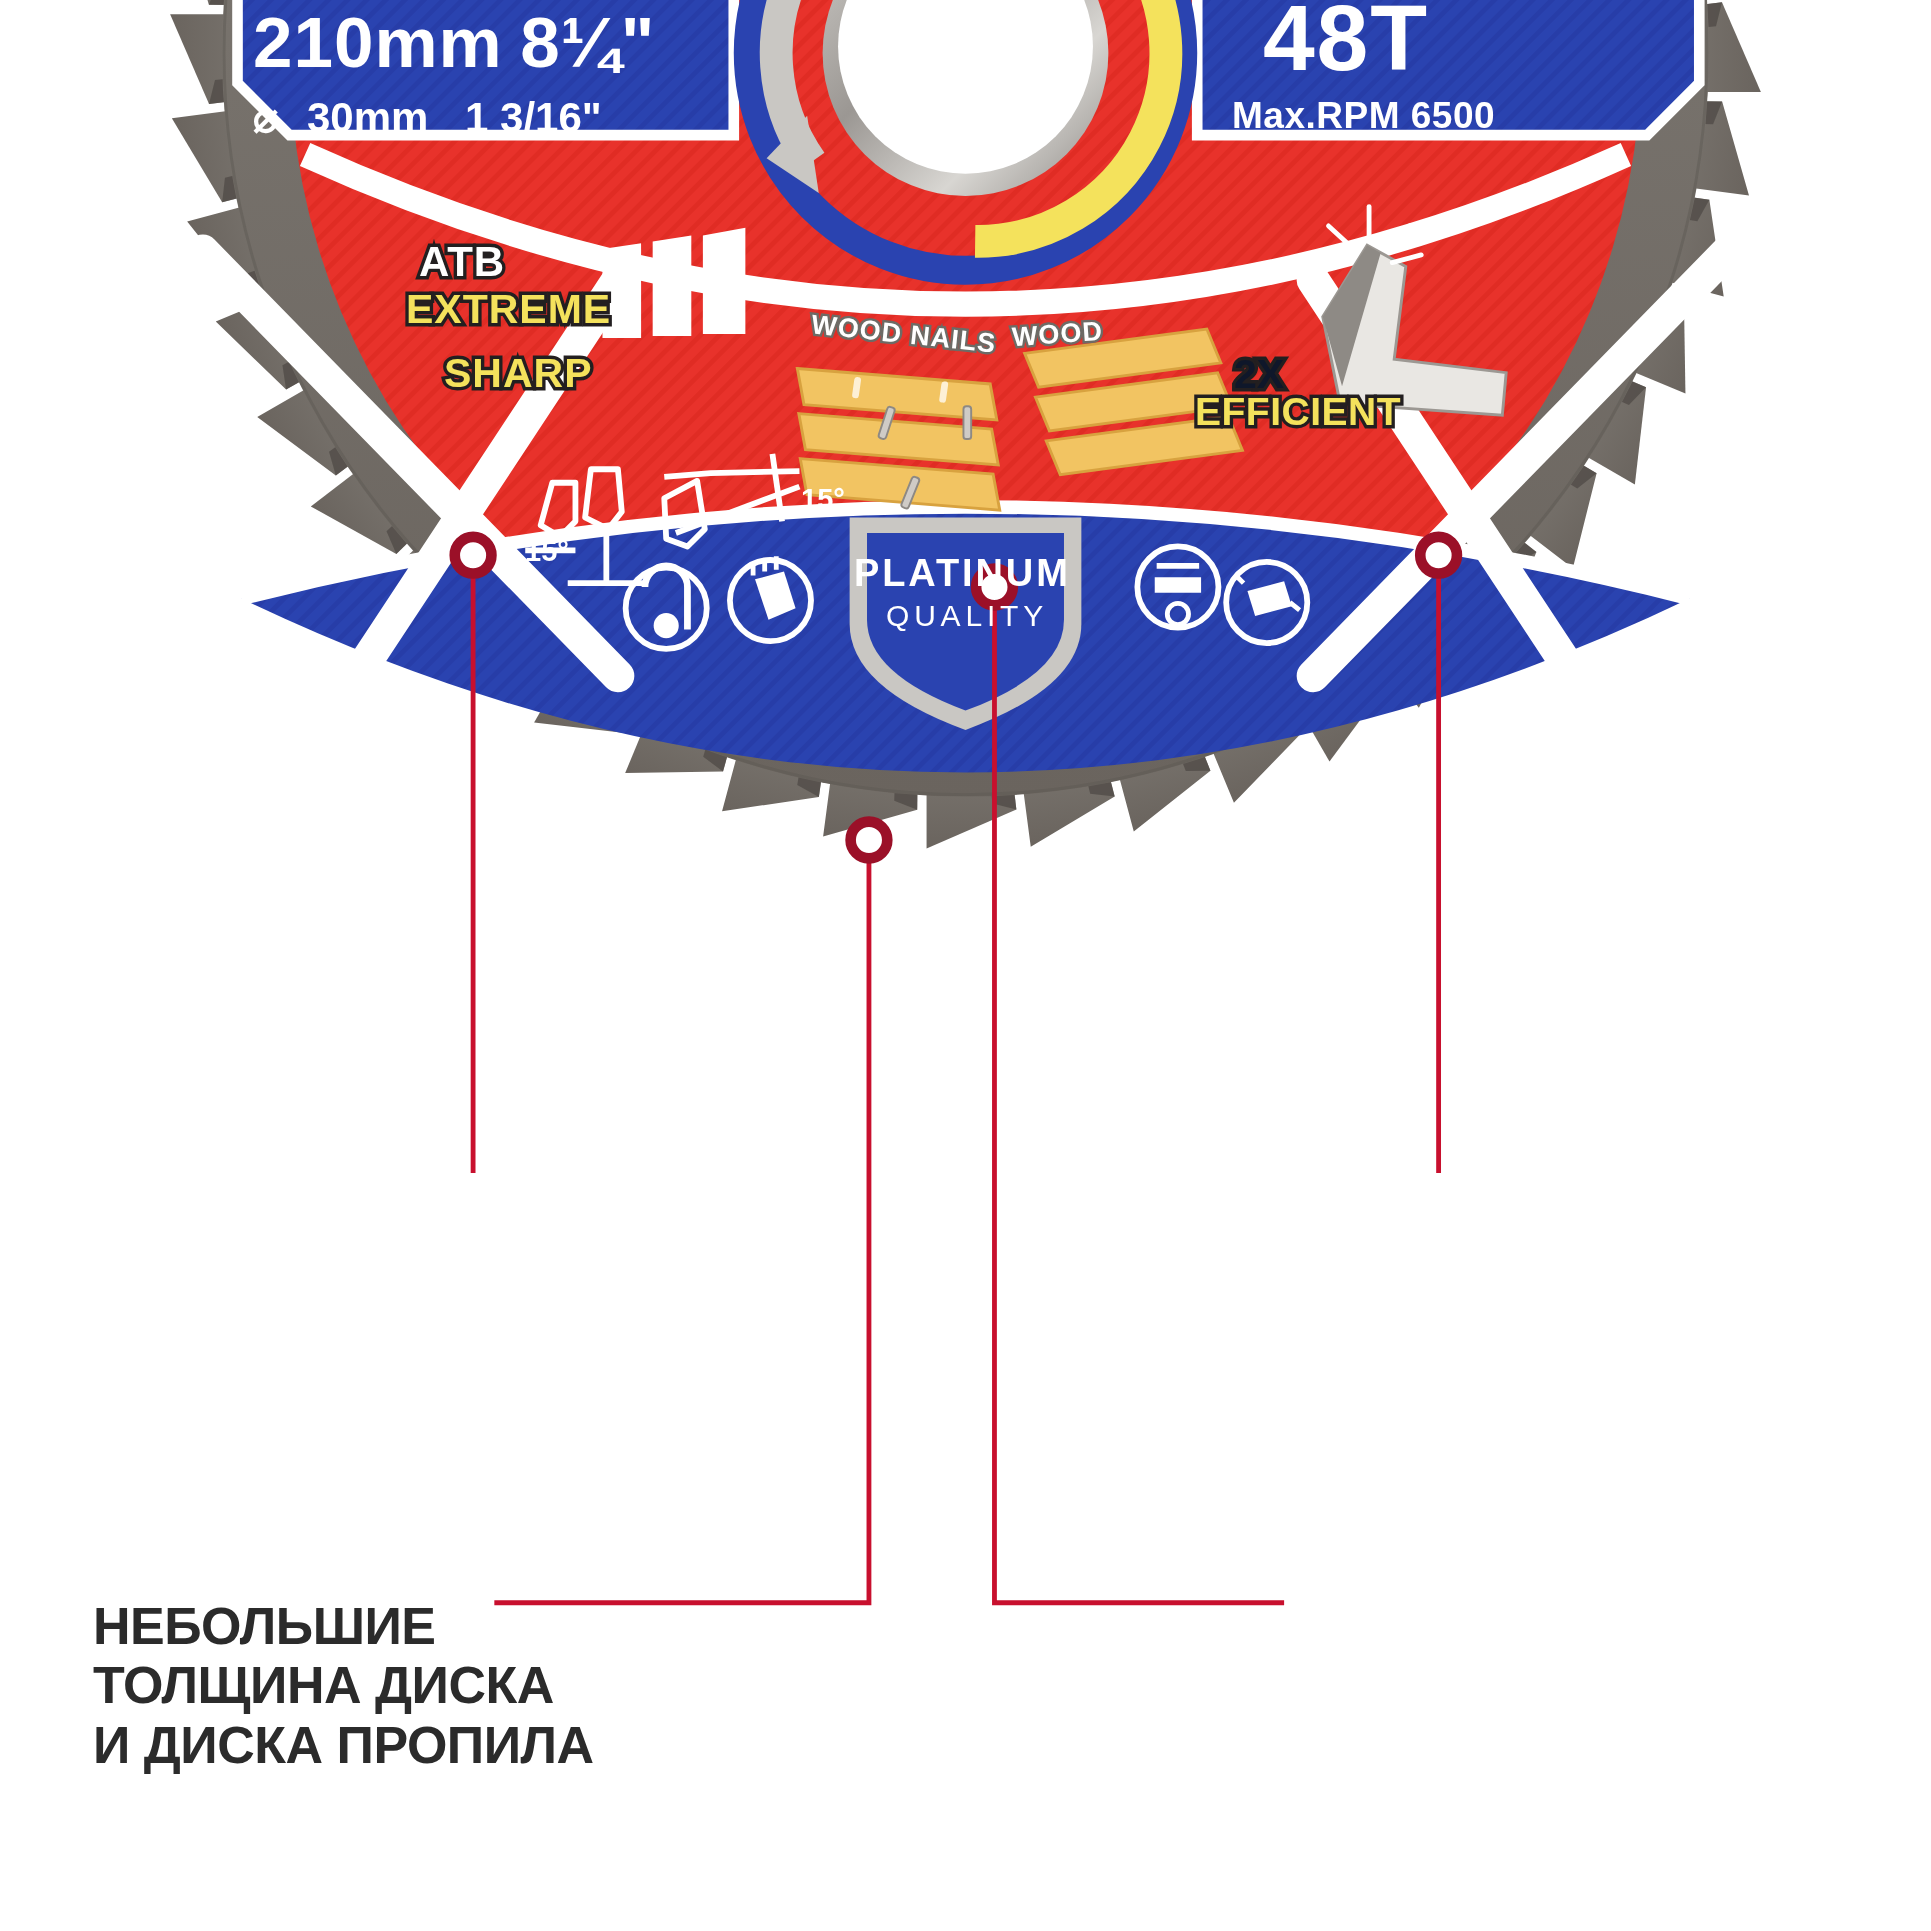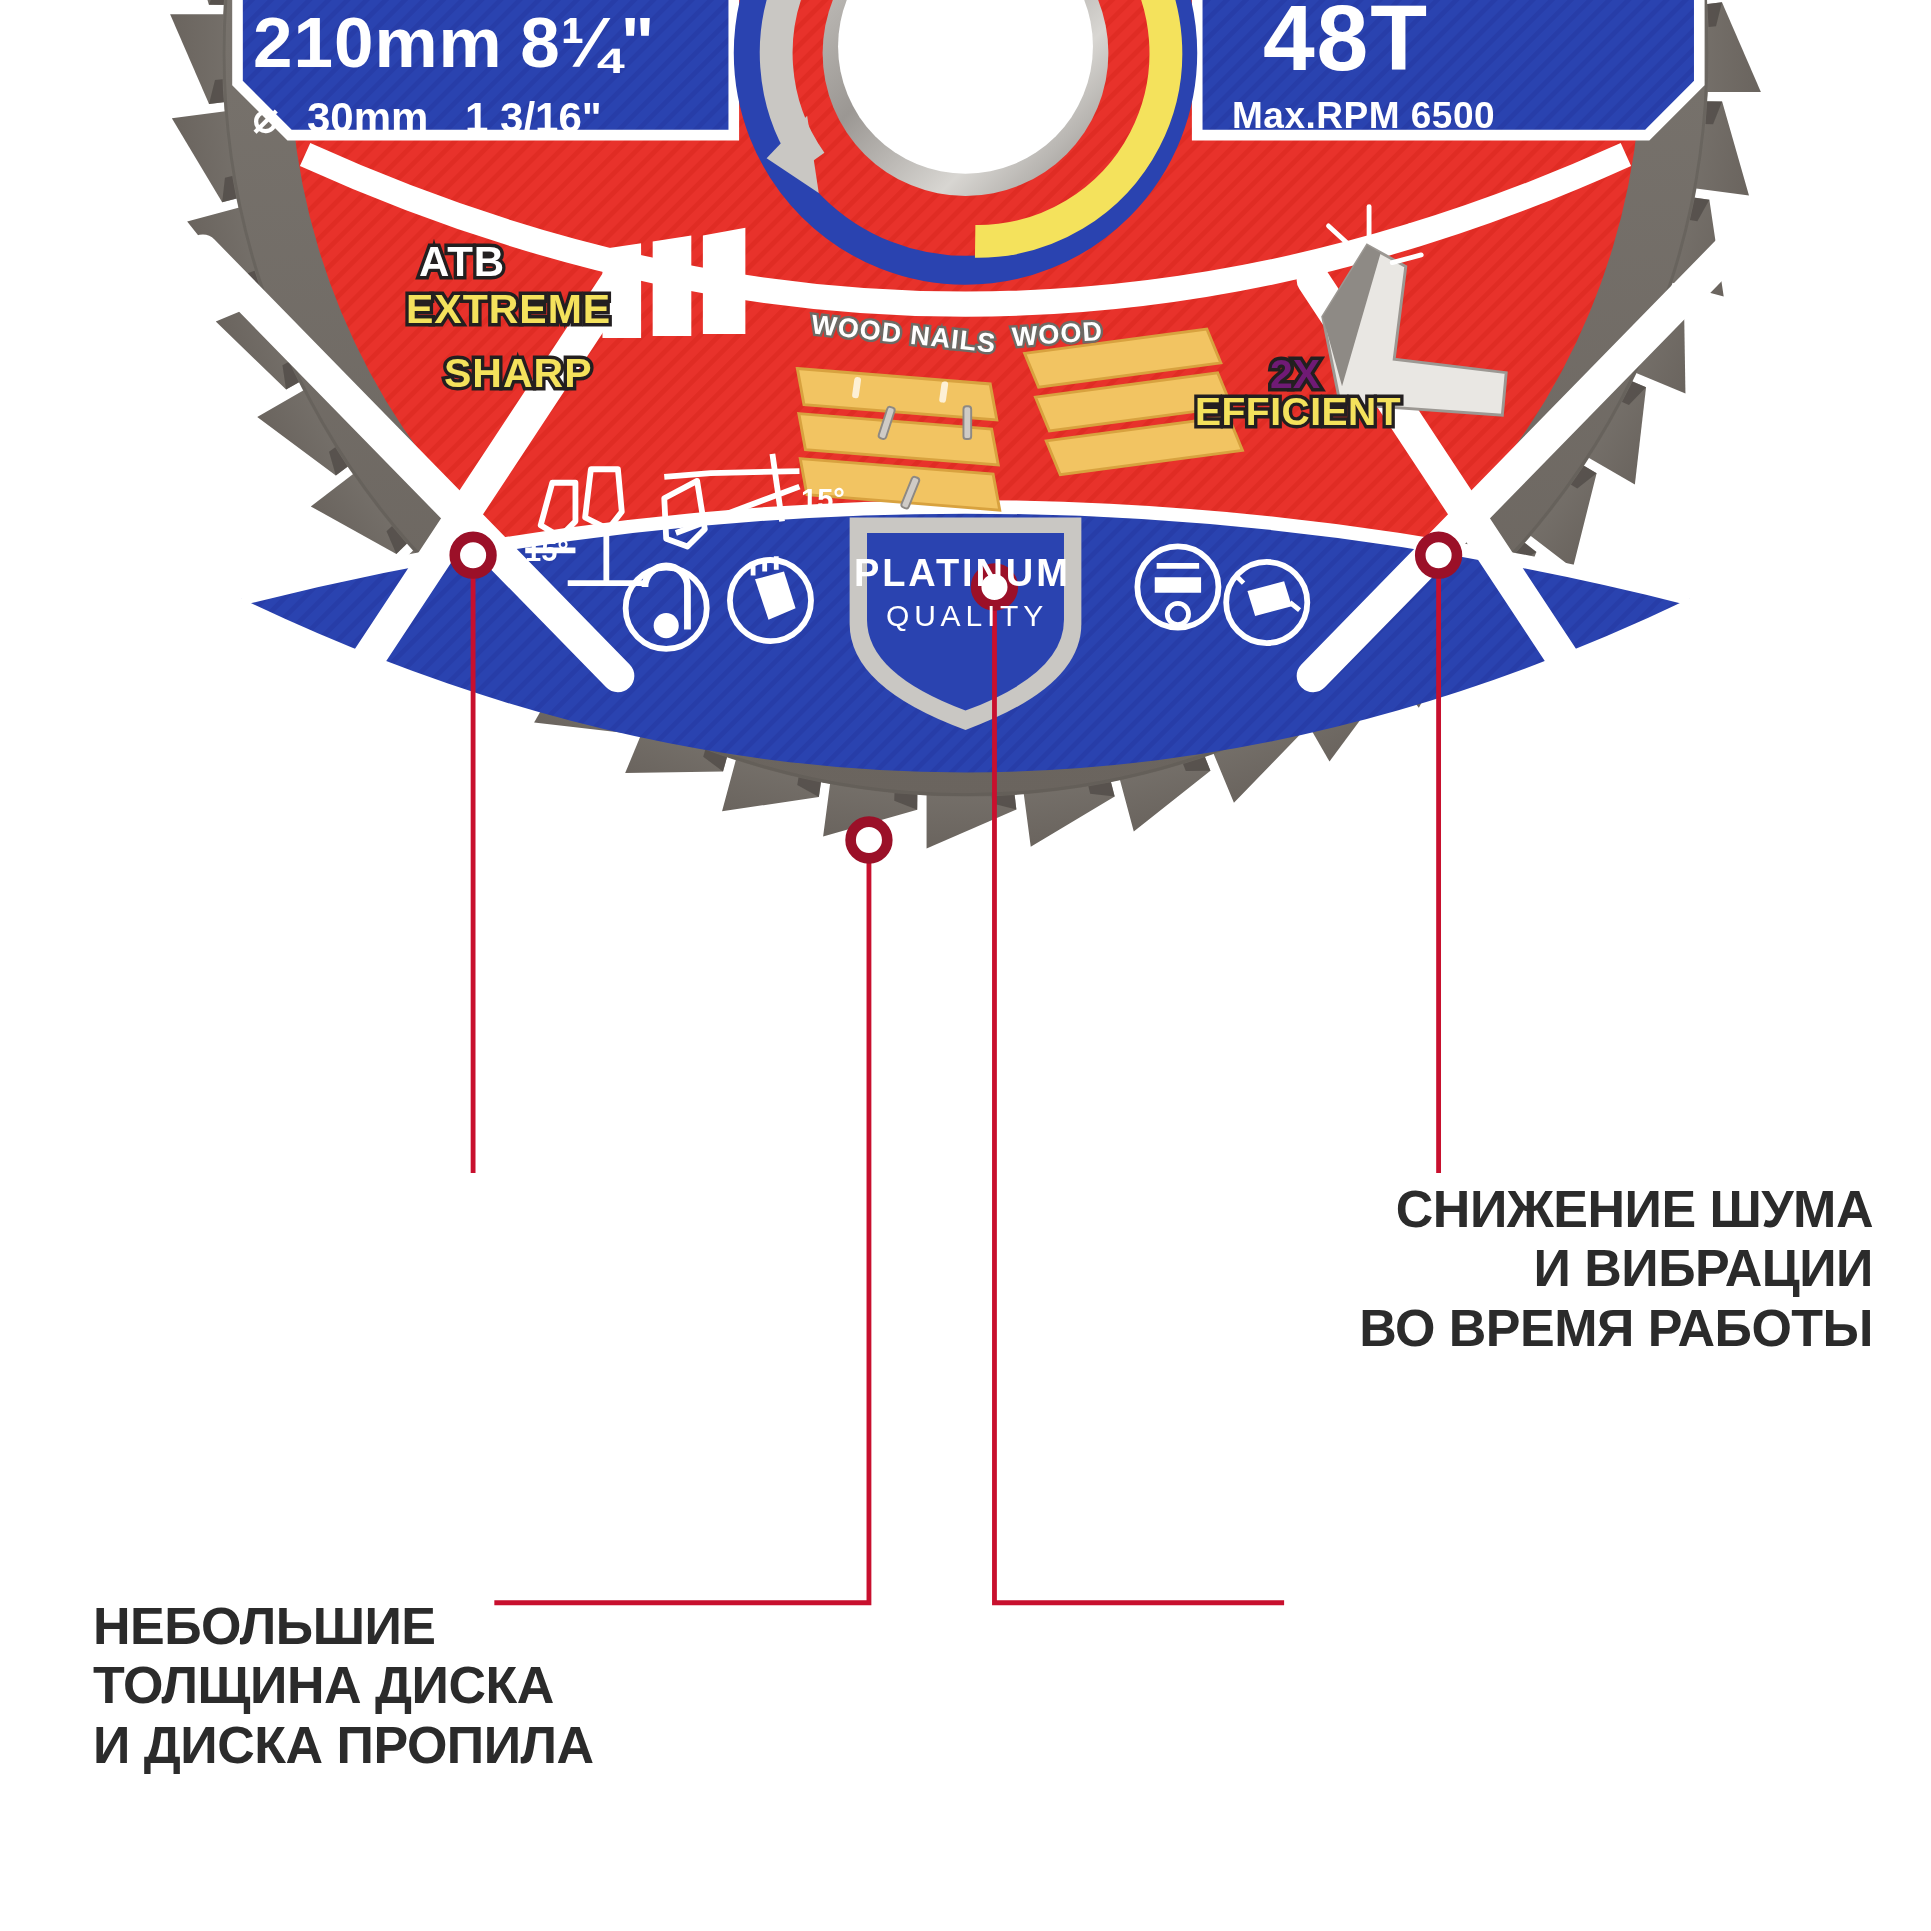--- a/index.html
+++ b/index.html
@@ -39,22 +39,22 @@
   #extreme-word { left: 406px; top: 286px; font-size: 41px; font-weight: 800; color: #f4e25c;
                 -webkit-text-stroke: 6.8px #231f20; paint-order: stroke fill; letter-spacing: 1px; }
   #sharp-word { left: 444px; top: 330px; font-size: 41px; font-weight: 800; color: #f4e25c;
                 -webkit-text-stroke: 6.8px #231f20; paint-order: stroke fill; letter-spacing: 1px; margin-top: 20px; }
 
   #woodnails-word { left: 811px; top: 319px; font-size: 27px; font-weight: 800; color: #fff;
                 transform: rotate(6deg); -webkit-text-stroke: 4.8px #6d6b66; paint-order: stroke fill; letter-spacing: 1px; }
   #wood-word { left: 1012px; top: 319px; font-size: 27px; font-weight: 800; color: #fff;
                 transform: rotate(-4deg); -webkit-text-stroke: 4.8px #6d6b66; paint-order: stroke fill; letter-spacing: 1px; }
 
-  #x2-word   { left: 1234px; top: 351px; font-size: 41px; font-weight: 800; color: #701a75;
-                -webkit-text-stroke: 6.8px #231f20; paint-order: stroke fill; margin-left: 36px; }
+  #x2-word   { left: 1234px; top: 351px; font-size: 41px; font-weight: 800; color: #0f172a;
+                -webkit-text-stroke: 6.8px #231f20; paint-order: stroke fill; }
   #eff-word  { left: 1195px; top: 390px; font-size: 39px; font-weight: 800; color: #f4e25c;
                 -webkit-text-stroke: 6.8px #231f20; paint-order: stroke fill; letter-spacing: 0.5px; }
 
   #platinum-word { left: 854px; top: 552px; font-size: 38px; font-weight: 700; color: #fff; letter-spacing: 2.9px; }
   #quality-word  { left: 886px; top: 599px; font-size: 30px; font-weight: 400; color: #fff; letter-spacing: 4.8px; }
   #model-word    { left: 832px; top: 722px; font-size: 43px; font-weight: 700; color: #fff; letter-spacing: 1px; }
 
   #angle-left  { left: 525px; top: 535px; font-size: 29px; font-weight: 700; color: #fff; }
   #angle-right { left: 801px; top: 483px; font-size: 29px; font-weight: 700; color: #fff; }
 </style>
@@ -320,21 +320,18 @@
 
   <div class="blade-txt" id="x2-word">2X</div>
   <div class="blade-txt" id="eff-word">EFFICIENT</div>
 
   <div class="blade-txt" id="platinum-word">PLATINUM</div>
   <div class="blade-txt" id="quality-word">QUALITY</div>
 
   <div class="blade-txt" id="angle-left">15°</div>
   <div class="blade-txt" id="angle-right">15°</div>
 
-  <div class="callout-text" id="txt-noise">СНИЖЕНИЕ ШУМА
-И ВИБРАЦИИ
-ВО ВРЕМЯ РАБОТЫ</div>
   <div class="callout-text" id="txt-thin">НЕБОЛЬШИЕ
 ТОЛЩИНА ДИСКА
 И ДИСКА ПРОПИЛА</div>
 
 </div>
 
 
 </body></html>

